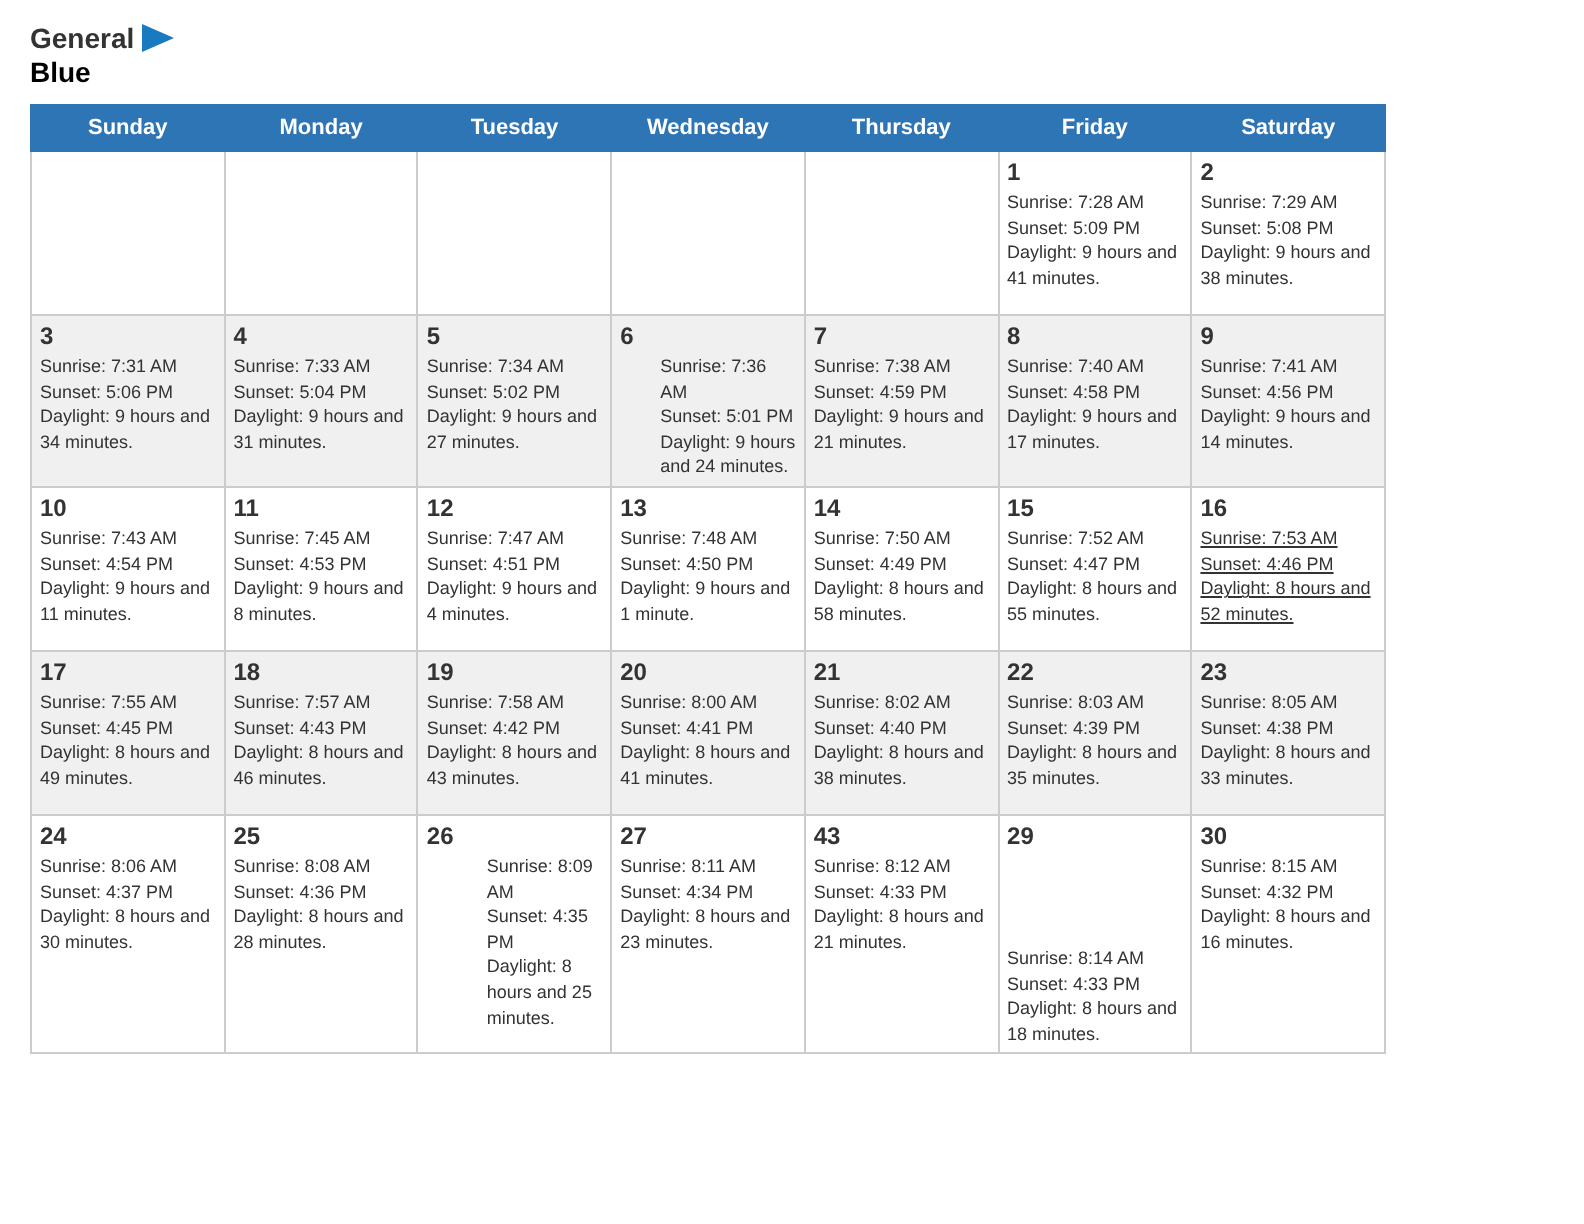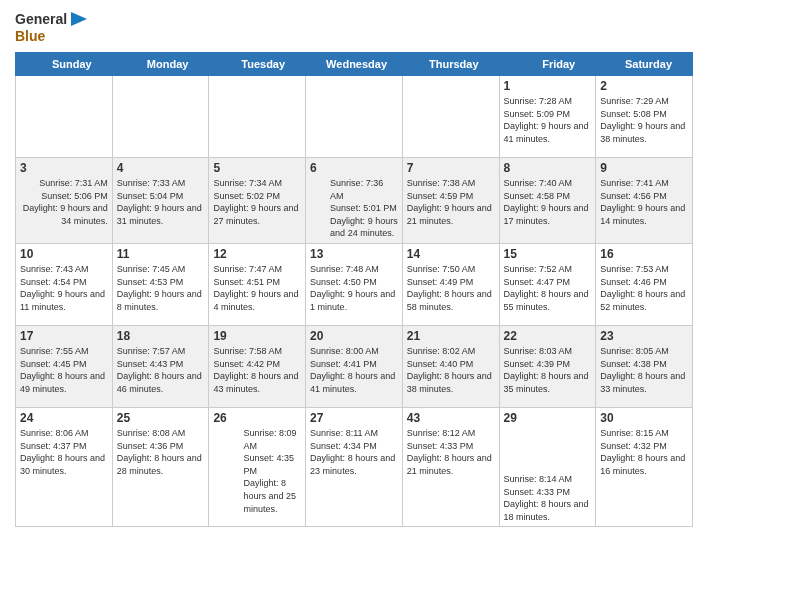--- a/index.html
+++ b/index.html
@@ -41,22 +41,22 @@
     table {
       width: 100%;
       border-collapse: collapse;
       table-layout: fixed;
     }
     thead th {
       background-color: #2e75b6;
       color: white;
       font-size: 11px;
       font-weight: bold;
-      padding: 5px 20px;
-      text-align: right;
+      padding: 5px 4px;
+      text-align: center;
       border: 1px solid #2e75b6;
       margin-left: 16px;
     }
     tbody td {
       vertical-align: top;
       border: 1px solid #ccc;
       padding: 3px 4px;
       font-size: 9.5px;
       color: #333;
       height: 82px;
@@ -86,21 +86,21 @@
 <div class="container">
   <div class="header">
     <div class="logo">
   <div style="display:flex;flex-direction:column;align-items:flex-start;line-height:1.15">
     <div style="display:flex;align-items:center;gap:2px">
       <span style="font-size:14px;font-weight:bold;color:#333">General</span>
       <svg width="18" height="18" viewBox="0 0 18 18">
         <polygon points="2,2 18,9 2,16" fill="#1a7abf"></polygon>
       </svg>
     </div>
-    <span style="font-size:14px;font-weight:bold;color:#a16207">Blue</span>
+    <span style="font-size:14px;font-weight:bold;color:#000000">Blue</span>
   </div>
 </div>
     <div class="title-block">
       <div class="month-title"></div>
       <div class="location"></div>
     </div>
   </div>
 
   <table>
     <thead>
@@ -130,21 +130,21 @@
           <td>
             <span class="day-number">2</span>
             <div class="day-info" style="white-space: pre-line;">Sunrise: 7:29 AM
 Sunset: 5:08 PM
 Daylight: 9 hours and 38 minutes.</div>
           </td>
         </tr>
         <tr>
           <td>
             <span class="day-number">3</span>
-            <div class="day-info" style="white-space: pre-line; text-align: right;">Sunrise: 7:31 AM
+            <div class="day-info" style="white-space: pre-line;">Sunrise: 7:31 AM
 Sunset: 5:06 PM
 Daylight: 9 hours and 34 minutes.</div>
           </td>
           <td>
             <span class="day-number">4</span>
             <div class="day-info" style="white-space: pre-line;">Sunrise: 7:33 AM
 Sunset: 5:04 PM
 Daylight: 9 hours and 31 minutes.</div>
           </td>
           <td>
@@ -210,21 +210,21 @@
 Daylight: 8 hours and 58 minutes.</div>
           </td>
           <td>
             <span class="day-number">15</span>
             <div class="day-info" style="white-space: pre-line;">Sunrise: 7:52 AM
 Sunset: 4:47 PM
 Daylight: 8 hours and 55 minutes.</div>
           </td>
           <td>
             <span class="day-number">16</span>
-            <div class="day-info" style="white-space: pre-line;">Sunrise: 7:53 AM
+            <div class="day-info" style="white-space: pre-line; text-decoration: underline;">Sunrise: 7:53 AM
 Sunset: 4:46 PM
 Daylight: 8 hours and 52 minutes.</div>
           </td>
         </tr>
         <tr>
           <td>
             <span class="day-number">17</span>
             <div class="day-info" style="white-space: pre-line;">Sunrise: 7:55 AM
 Sunset: 4:45 PM
 Daylight: 8 hours and 49 minutes.</div>

